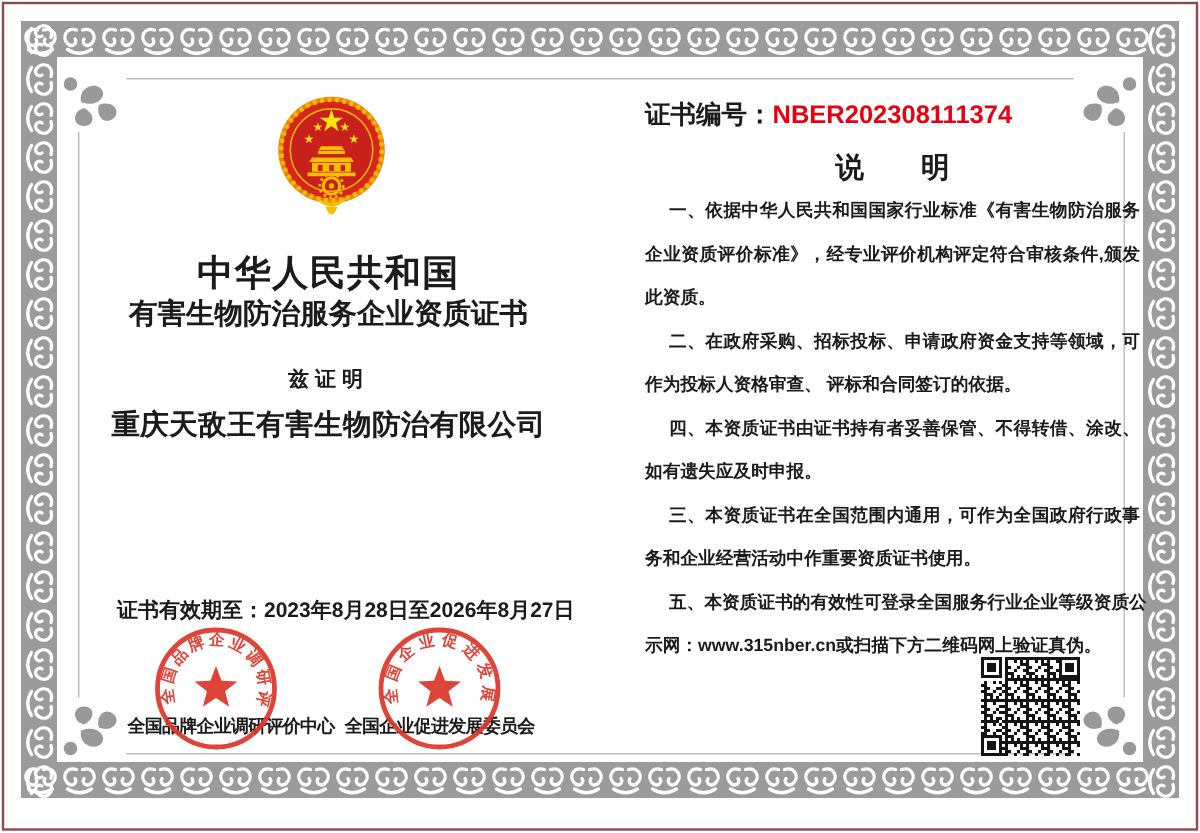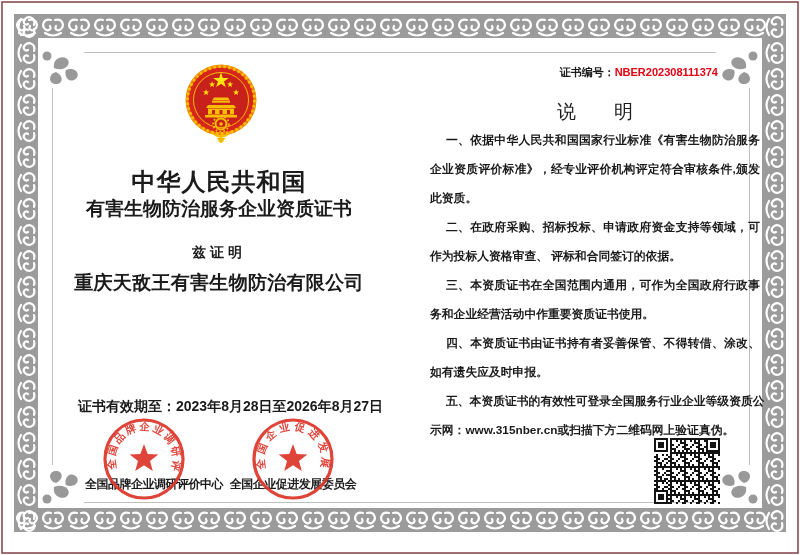--- a/index.html
+++ b/index.html
@@ -10,23 +10,23 @@
   
   .country-title{left:40px;top:166px;width:358px;font-size:24px;font-weight:bold;letter-spacing:1px;}
   .cert-title{left:31px;top:196px;width:376px;font-size:19px;font-weight:bold;}
   .certify{left:40px;top:244px;width:358px;font-size:14px;font-weight:bold;letter-spacing:4px;}
   .company{left:40px;top:270px;width:358px;font-size:19px;font-weight:bold;letter-spacing:0.3px;}
   .grade{left:52px;top:308px;width:358px;font-size:30px;font-weight:bold;letter-spacing:3px;
          color:var(--accent_red,#e2231a);font-family:"DejaVu Serif","Liberation Serif",serif;}
   .dateline{left:78px;top:0;font-size:14px;font-weight:bold;white-space:nowrap;}
   .seal-label{top:476px;width:190px;font-size:12px;font-weight:bold;letter-spacing:-0.5px;text-align:center;white-space:nowrap;}
   
-  .certno{left:430px;top:65px;width:288px;text-align:right;font-size:11px;font-weight:bold;white-space:nowrap;}
+  .certno{left:430px;top:65px;width:288px;text-align:left;font-size:17px;font-weight:bold;white-space:nowrap;}
   .certno .num{color:var(--cert_no_red,#e60012);}
-  .expl-head{left:430px;top:99px;width:330px;font-size:19px;font-weight:normal;}
+  .expl-head{left:430px;top:99px;width:330px;font-size:19px;font-weight:bold;}
   .expl{left:430px;top:126px;width:330px;font-size:11.8px;font-weight:bold;}
   .line{height:29px;line-height:29px;white-space:nowrap;text-align:justify;text-justify:inter-character;}
   .line.jus{text-align-last:justify;}
   .line.ind{text-indent:16px;}
   .para{margin:0;}
   svg{display:block;}
   .seal{opacity:0.93;}
 </style>
 </head>
 <body>
@@ -240,26 +240,26 @@
     <div class="para">
       <div class="line ind jus">一、依据中华人民共和国国家行业标准《有害生物防治服务</div>
       <div class="line jus">企业资质评价标准》，经专业评价机构评定符合审核条件,颁发</div>
       <div class="line">此资质。</div>
     </div>
     <div class="para">
       <div class="line ind jus">二、在政府采购、招标投标、申请政府资金支持等领域，可</div>
       <div class="line">作为投标人资格审查、 评标和合同签订的依据。</div>
     </div>
     <div class="para">
+      <div class="line ind jus">四、本资质证书由证书持有者妥善保管、不得转借、涂改、</div>
+      <div class="line">如有遗失应及时申报。</div>
+    </div>
+    <div class="para">
       <div class="line ind jus">三、本资质证书在全国范围内通用，可作为全国政府行政事</div>
       <div class="line">务和企业经营活动中作重要资质证书使用。</div>
-    </div>
-    <div class="para">
-      <div class="line ind jus">四、本资质证书由证书持有者妥善保管、不得转借、涂改、</div>
-      <div class="line">如有遗失应及时申报。</div>
     </div>
     <div class="para">
       <div class="line ind jus">五、本资质证书的有效性可登录全国服务行业企业等级资质公</div>
       <div class="line">示网：www.315nber.cn或扫描下方二维码网上验证真伪。</div>
     </div>
   </div>
 
   <svg class="abs" id="qr" style="left:654px;top:438px" width="66" height="66" viewBox="0 0 33 33" shape-rendering="crispEdges">
       <rect x="0" y="0" width="1" height="1" fill="#141414"></rect>
       <rect x="0" y="1" width="1" height="1" fill="#141414"></rect>

